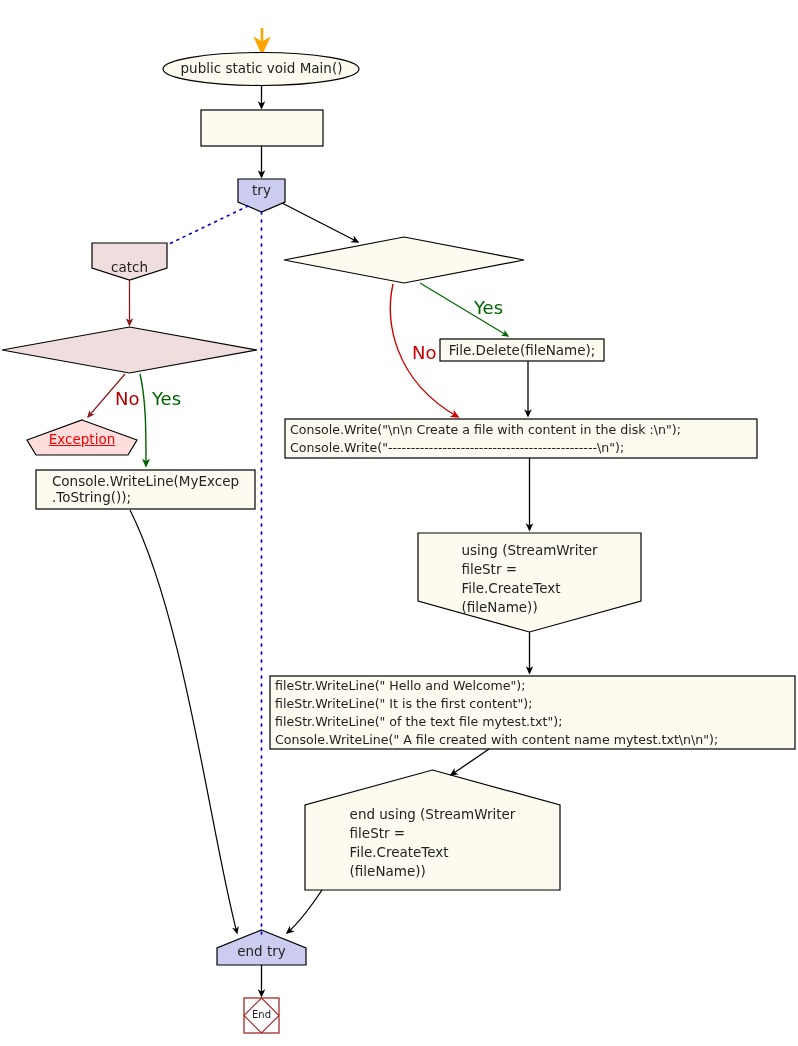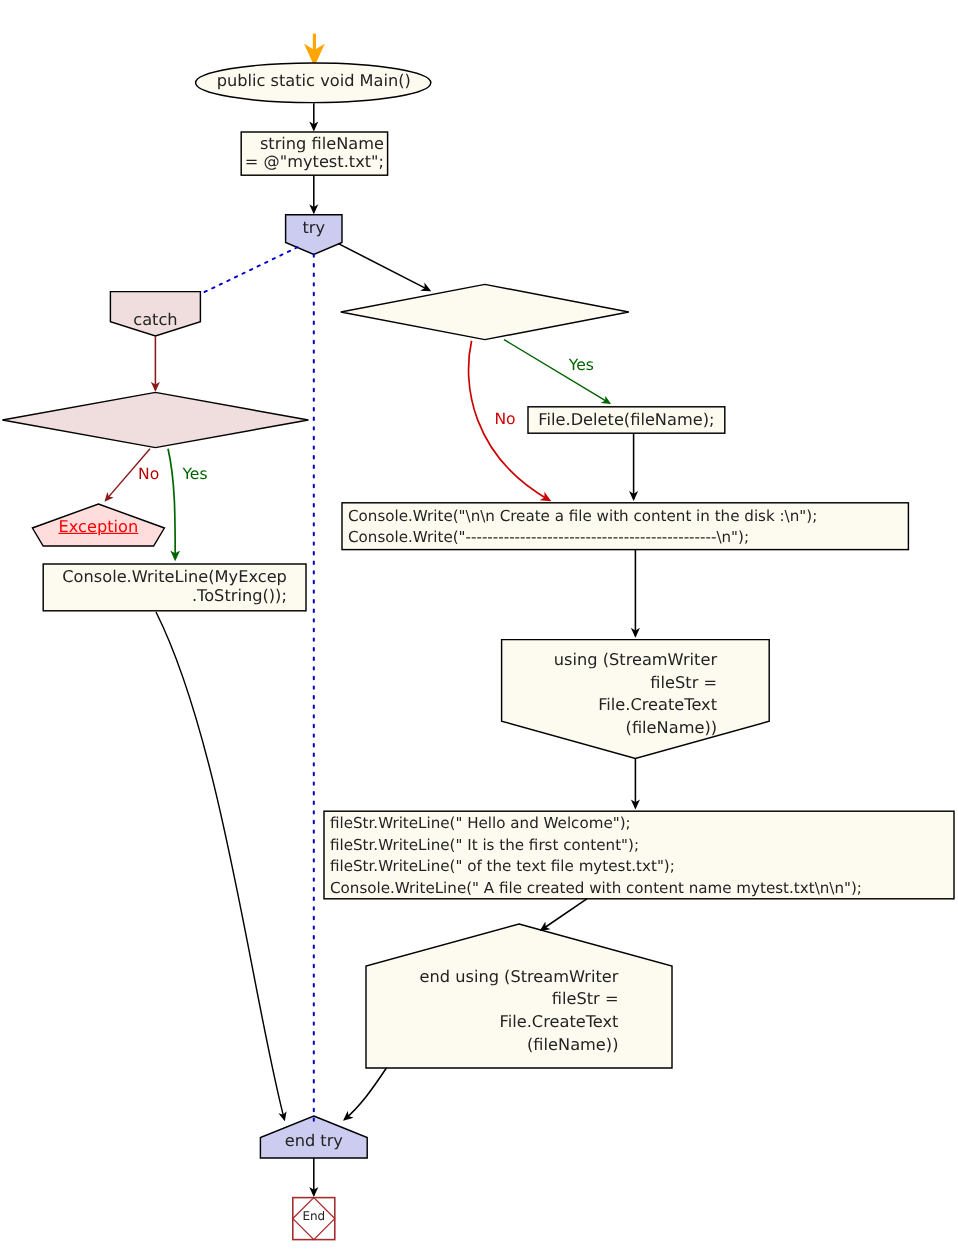--- a/index.html
+++ b/index.html
@@ -21,32 +21,32 @@
   svg#flow-canvas {
     position: absolute;
     left: 0; top: 0;
     width: 798px; height: 1046px;
   }
   .node-text {
     position: absolute;
     display: flex;
     align-items: center;
     justify-content: center;
-    text-align: right;
+    text-align: left;
     white-space: pre;
     pointer-events: none;
     line-height: 1.12;
     color: #232323;
     font-size: 13.5px;
   }
   .node-text.tiny  { font-size: 12.6px; }
   .node-text.left  { justify-content: flex-start; text-align: left; }
   .edge-label {
     position: absolute;
-    font-size: 13px;
+    font-size: 18px;
     white-space: pre;
   }
   .lbl-yes { color: #006400; }
   .lbl-no  { color: #b40000; }
   .exc-text { color: #ff0000; }
 </style>
 </head>
 <body>
 
 <div id="flow-root">
@@ -165,22 +165,20 @@
 
     <line x1="489" y1="749" x2="451" y2="775" stroke="#000000" stroke-width="1.3" marker-end="url(#arrow-black)"></line>
 
     <path d="M 322 890 C 310 908 300 922 287 933" fill="none" stroke="#000000" stroke-width="1.3" marker-end="url(#arrow-black)"></path>
 
     <line x1="261.5" y1="965" x2="261.5" y2="996" stroke="#000000" stroke-width="1.3" marker-end="url(#arrow-black)"></line>
   </svg>
 
   <div class="node-text" style="left:163px; top:55px; width:197px; height:28px;">public static void Main()</div>
 
-  <div class="node-text" style="left:201px; top:110px; width:122px; height:36px;">string fileName
-= @"mytest.txt";</div>
 
   <div class="node-text" style="left:238px; top:180px; width:47px; height:22px;">try</div>
 
   <div class="node-text" style="left:92px; top:256px; width:75px; height:23px;">catch</div>
 
 
   <div class="node-text exc-text" style="left:32px; top:427px; width:100px; height:26px;text-decoration:underline;">Exception</div>
 
   <div class="node-text" style="left:38px; top:471px; width:215px; height:37px;border-radius:11px;">Console.WriteLine(MyExcep
 .ToString());</div>

